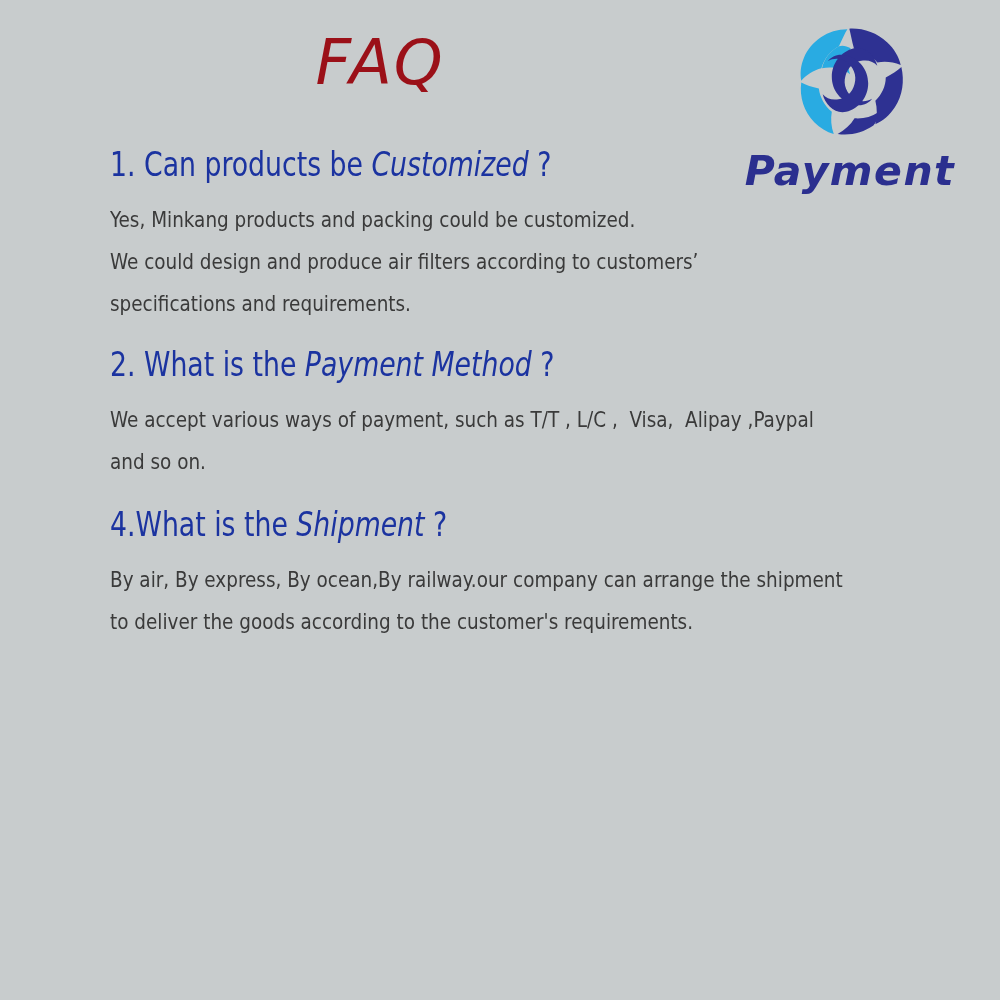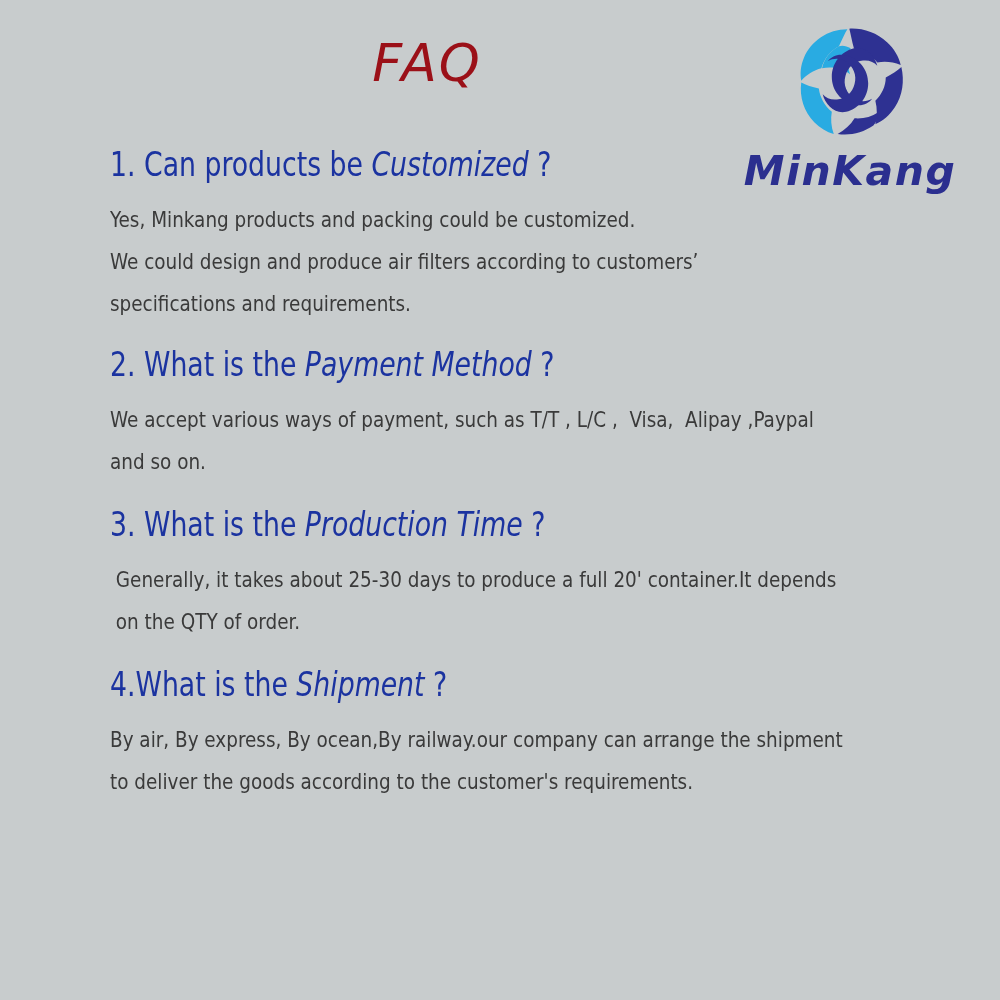--- a/index.html
+++ b/index.html
@@ -34,26 +34,25 @@
 
   #faq-title {
     position: absolute;
     left: 0;
     top: 24px;
     width: 760px;
     text-align: center;
     font-family: "DejaVu Sans", sans-serif;
     font-style: italic;
     font-weight: 400;
-    font-size: 52px;
+    font-size: 62px;
     line-height: 78px;
     letter-spacing: 2px;
     color: #9b1018;
     white-space: nowrap;
-    margin-left: 47px;
   }
 
   
   #logo-block {
     position: absolute;
     left: 700px;
     top: 8px;
     width: 300px;
     height: 188px;
   }
@@ -170,44 +169,39 @@
                      C118 141 128 137 134 129 C126 134 115 134 107 129
                      C95 122 89 107 93 94 C96 81 107 71 120 70
                      C129 69 137 72 142 78 C138 62 123 47 106 51 Z" fill="#2E3192"></path>
             <path d="M94 149 C114 144 128 126 128 105 C128 84 114 67 94 62
                      C82 59 72 63 66 71 C74 66 85 66 93 71
                      C105 78 111 93 107 106 C104 119 93 129 80 130
                      C71 131 63 128 58 122 C62 138 77 153 94 149 Z" fill="#2E3192"></path>
           </g>
         </svg>
       </div>
-      <div id="logo-wordmark">MinKang</div>
+      <div id="logo-wordmark">Payment</div>
     </div>
   </div>
 
   <div id="content">
 
     <div class="qa-block">
       <div class="question q1"><span>1. </span><span>Can products be </span><span class="em">Customized</span><span> ?</span></div>
       <div class="answer a1">Yes, Minkang products and packing could be customized.</div>
       <div class="answer">We could design and produce air filters according to customers’</div>
       <div class="answer">specifications and requirements.</div>
     </div>
 
     <div class="qa-block">
       <div class="question q2"><span>2. </span><span>What is the </span><span class="em">Payment Method</span><span> ?</span></div>
       <div class="answer a2">We accept various ways of payment, such as T/T , L/C ,  Visa,  Alipay ,Paypal</div>
       <div class="answer">and so on.</div>
     </div>
 
-    <div class="qa-block">
-      <div class="question q3"><span>3. </span><span>What is the </span><span class="em">Production Time</span><span> ?</span></div>
-      <div class="answer a3"> Generally, it takes about 25-30 days to produce a full 20' container.It depends</div>
-      <div class="answer"> on the QTY of order.</div>
-    </div>
 
     <div class="qa-block">
       <div class="question q4"><span>4.</span><span>What is the </span><span class="em">Shipment</span><span> ?</span></div>
       <div class="answer a4">By air, By express, By ocean,By railway.our company can arrange the shipment</div>
       <div class="answer">to deliver the goods according to the customer's requirements.</div>
     </div>
 
 
   </div>
 </div>

